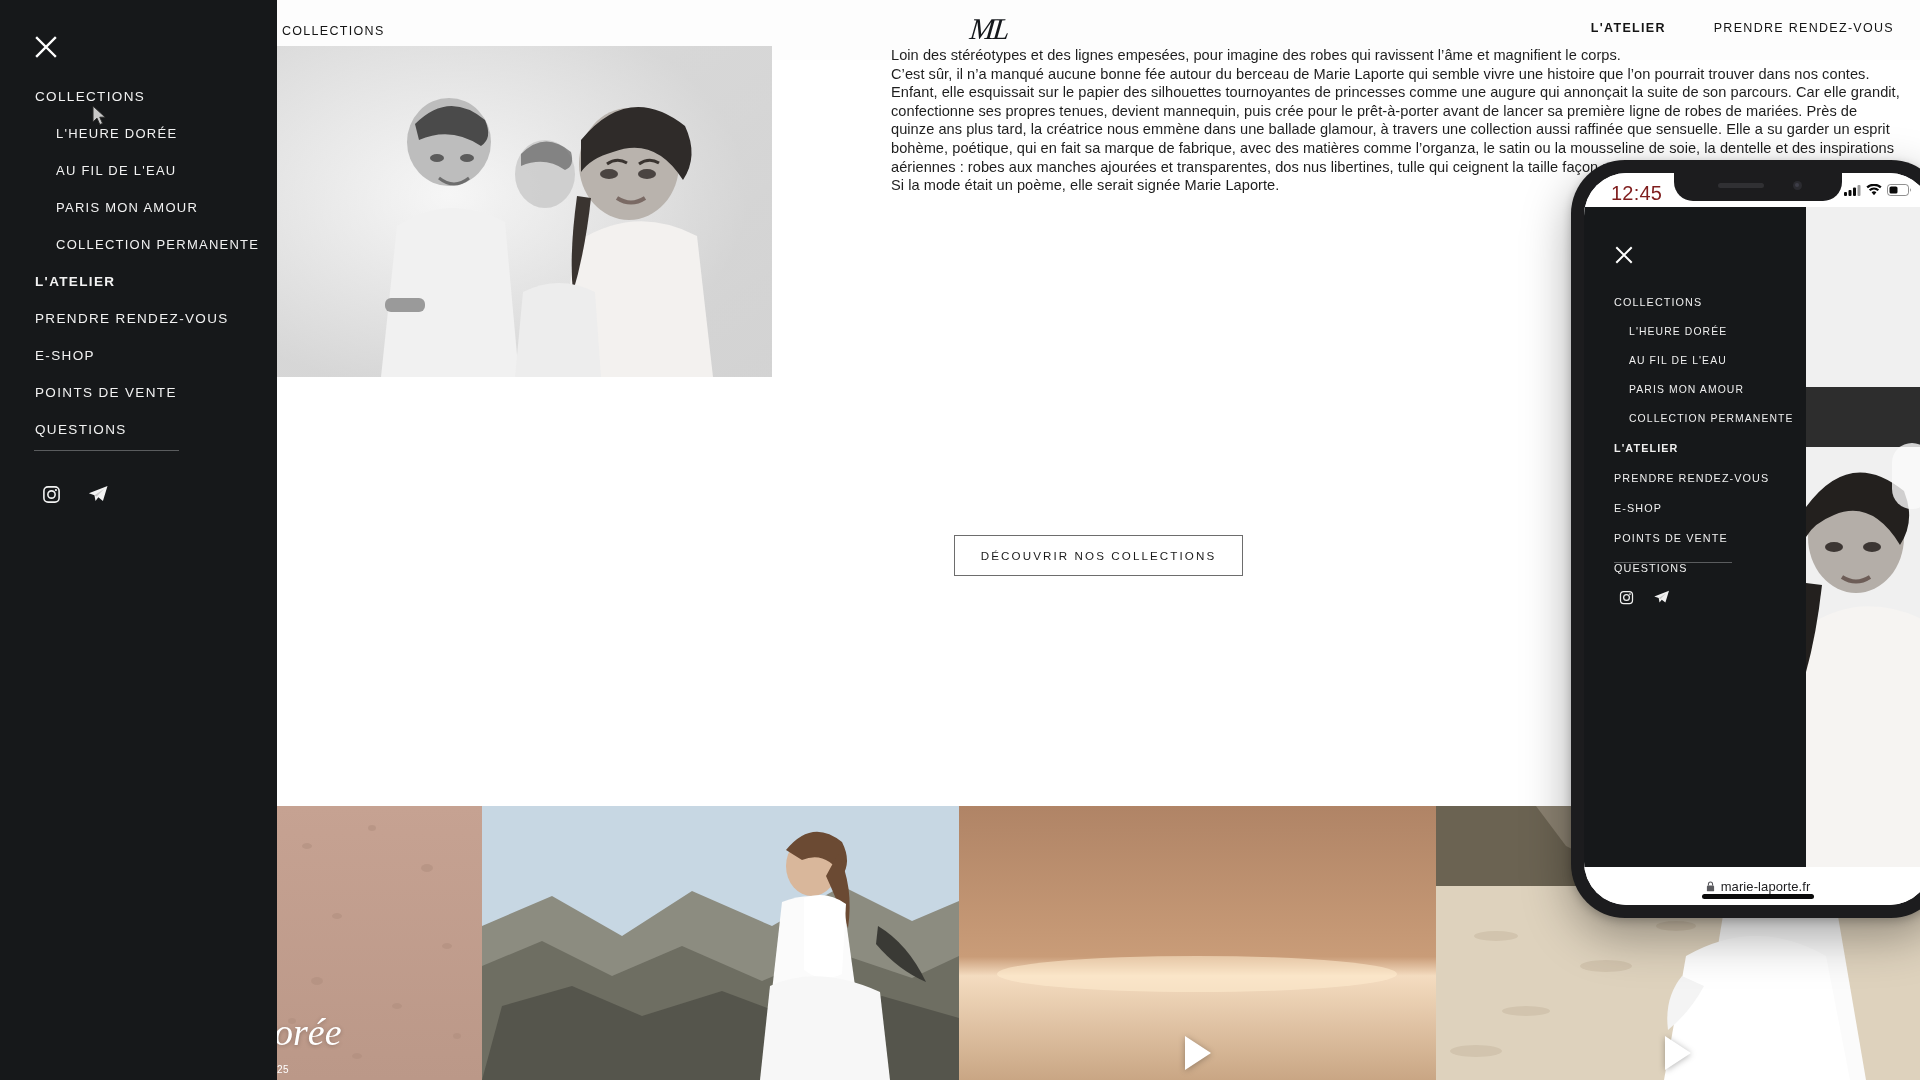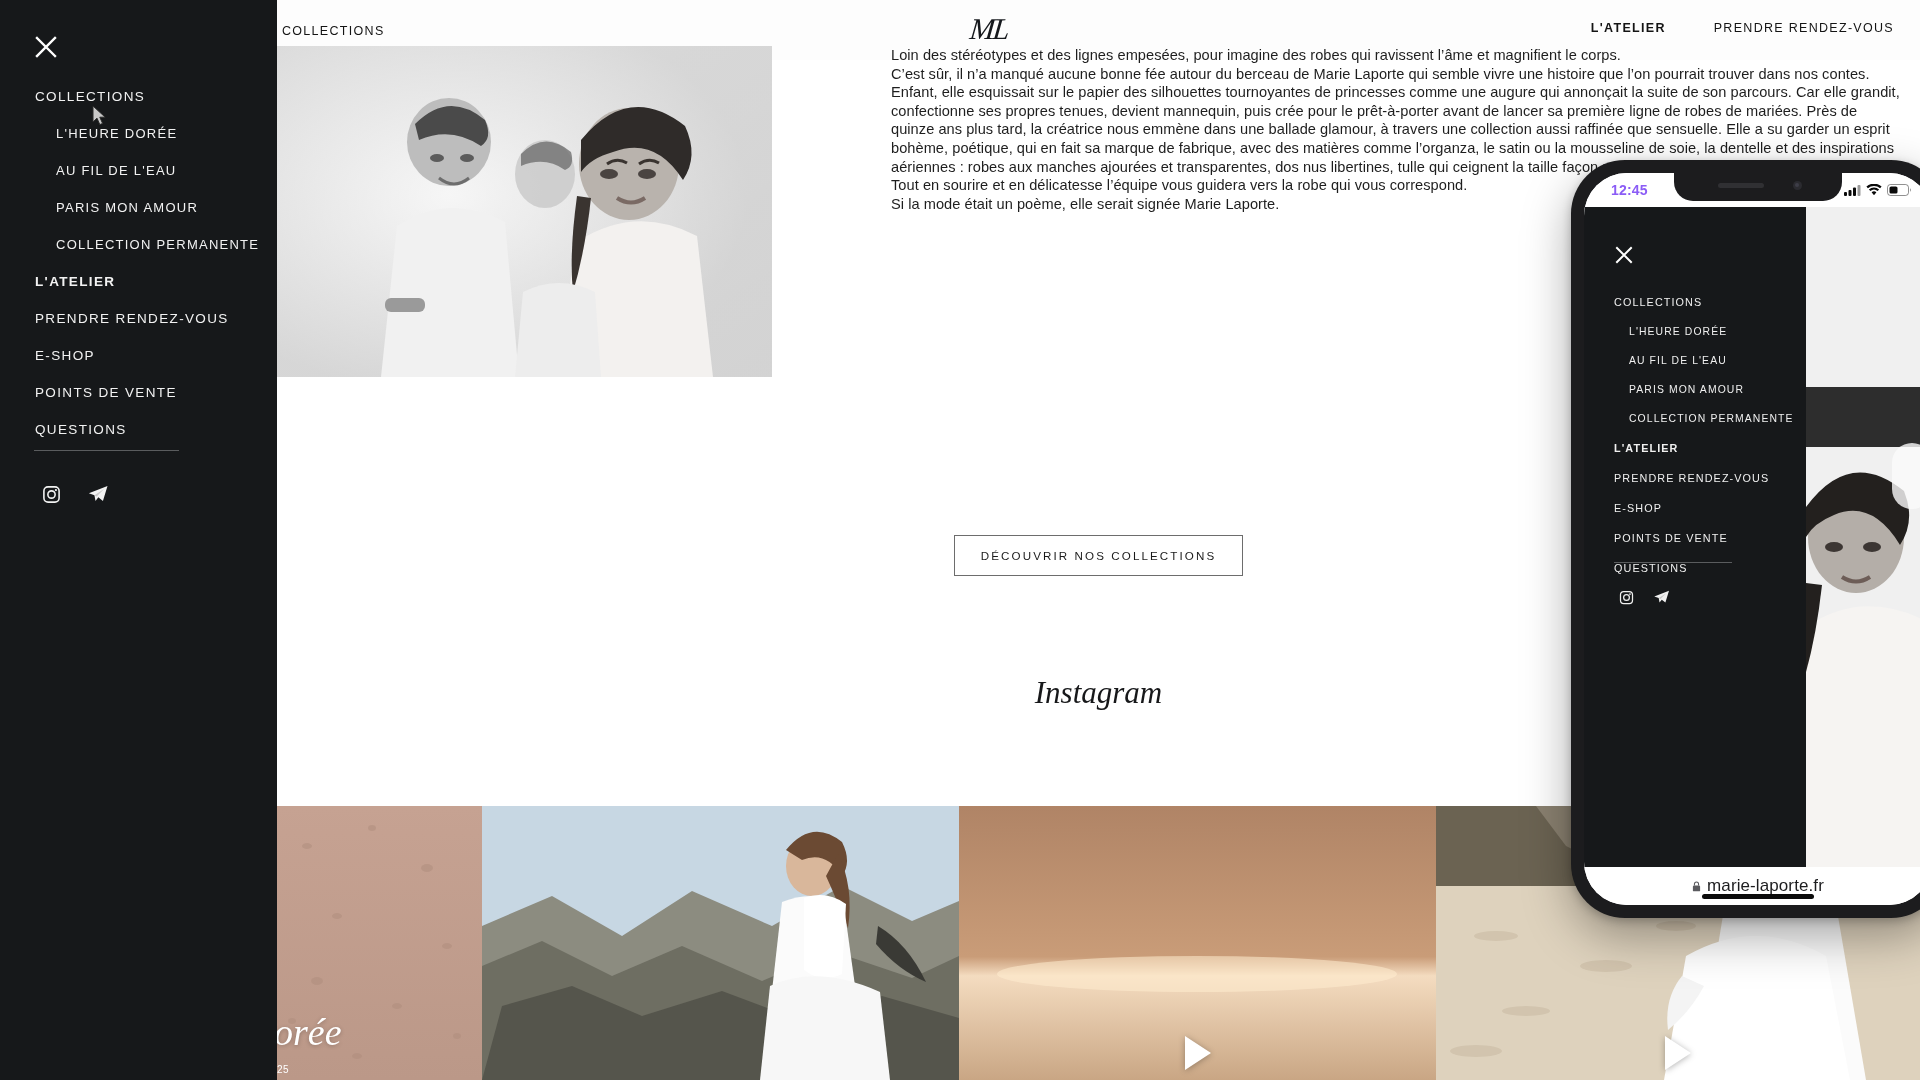--- a/index.html
+++ b/index.html
@@ -171,21 +171,21 @@
     background:#fff;
     overflow:hidden;
   }
   .phone-statusbar {
     position:absolute; left:0; top:0; width:348px; height: 34px;
     background:#fff;
     display:flex; align-items:center;
   }
   .sb-time {
     position:absolute; left: 27px; top: 9px;
-    font-size: 14px; font-weight:700; color:#8b5cf6; letter-spacing:.2px;
+    font-size: 20px; font-weight:400; color:#7f1d1d; letter-spacing:.2px;
   }
   .sb-icons { position:absolute; right: 20px; top: 11px; display:flex; gap:5px; align-items:center; }
   .notch {
     position:absolute; left: 50%; top: -1px; transform: translateX(-50%);
     width: 168px; height: 29px;
     background:#1c1c1e; border-radius: 0 0 19px 19px;
     z-index: 5;
   }
   .notch .speaker {
     position:absolute; left: 44px; top: 11px; width: 46px; height: 5px;
@@ -222,21 +222,21 @@
   .pm-item.sub { padding-left: 45px; font-size: 10.4px; }
   .pm-item.active { font-weight:700; }
   .pm-divider { position:absolute; left: 30px; top: 355px; width: 118px; height:1px; background:#5a5c5e; }
   .pm-social { position:absolute; left: 35px; top: 383px; display:flex; gap: 19px; align-items:center; }
 
   .phone-urlbar {
     position:absolute; left:0; bottom:0; width: 348px; height: 38px;
     background:#fff;
     display:flex; align-items:center; justify-content:center; gap:6px;
   }
-  .url-text { font-size: 17px; color:#1d1d1f; letter-spacing:.1px; }
+  .url-text { font-size: 13px; color:#1d1d1f; letter-spacing:.1px; }
   .home-ind {
     position:absolute; left:50%; bottom: 6px; transform:translateX(-50%);
     width: 112px; height: 5px; background:#0b0b0b; border-radius:3px;
   }
 </style>
 </head>
 <body>
 
 <div id="stage">
 
@@ -296,30 +296,28 @@
           <path d="M340 152 q14 9 28 0" stroke="#7a6a64" stroke-width="4" fill="none"></path>
           <path d="M300 196 q58 -38 120 -6 l16 141 h-158z" fill="#f3f1ef"></path>
           <path d="M300 150 q-8 58 -4 96 q12 -40 18 -94z" fill="#3a3430"></path>
           <path d="M246 246 q36 -18 72 0 l6 85 h-86z" fill="#ededed"></path>
         </svg>
       </div>
 
       <div class="hero-text">
         <p>Loin des stéréotypes et des lignes empesées, pour imagine des robes qui ravissent l’âme et magnifient le corps.</p>
         <p>C’est sûr, il n’a manqué aucune bonne fée autour du berceau de Marie Laporte qui semble vivre une histoire que l’on pourrait trouver dans nos contes. Enfant, elle esquissait sur le papier des silhouettes tournoyantes de princesses comme une augure qui annonçait la suite de son parcours. Car elle grandit, confectionne ses propres tenues, devient mannequin, puis crée pour le prêt-à-porter avant de lancer sa première ligne de robes de mariées. Près de quinze ans plus tard, la créatrice nous emmène dans une ballade glamour, à travers une collection aussi raffinée que sensuelle. Elle a su garder un esprit bohème, poétique, qui en fait sa marque de fabrique, avec des matières comme l’organza, le satin ou la mousseline de soie, la dentelle et des inspirations aériennes : robes aux manches ajourées et transparentes, dos nus libertines, tulle qui ceignent la taille façon nuage ...</p>
-        <p>Tout en sourire et en délicatesse l’équipe vous guidera vers la robe qui vous correspond.</p>
         <p>Si la mode était un poème, elle serait signée Marie Laporte.</p>
       </div>
     </div>
 
     <div class="cta-wrap">
       <button class="cta">DÉCOUVRIR NOS COLLECTIONS</button>
     </div>
 
-    <div class="insta-h">Instagram</div>
 
     <div class="gallery">
 
       <div class="tile t1">
         <svg width="205" height="274" viewBox="0 0 205 274" preserveAspectRatio="none">
           <defs>
               <linearGradient id="tg1" x1="0" y1="0" x2="0" y2="1">
             <stop offset="0" stop-color="#c6a292"></stop>
                 <stop offset="1" stop-color="#bb9888"></stop>
               </linearGradient>

